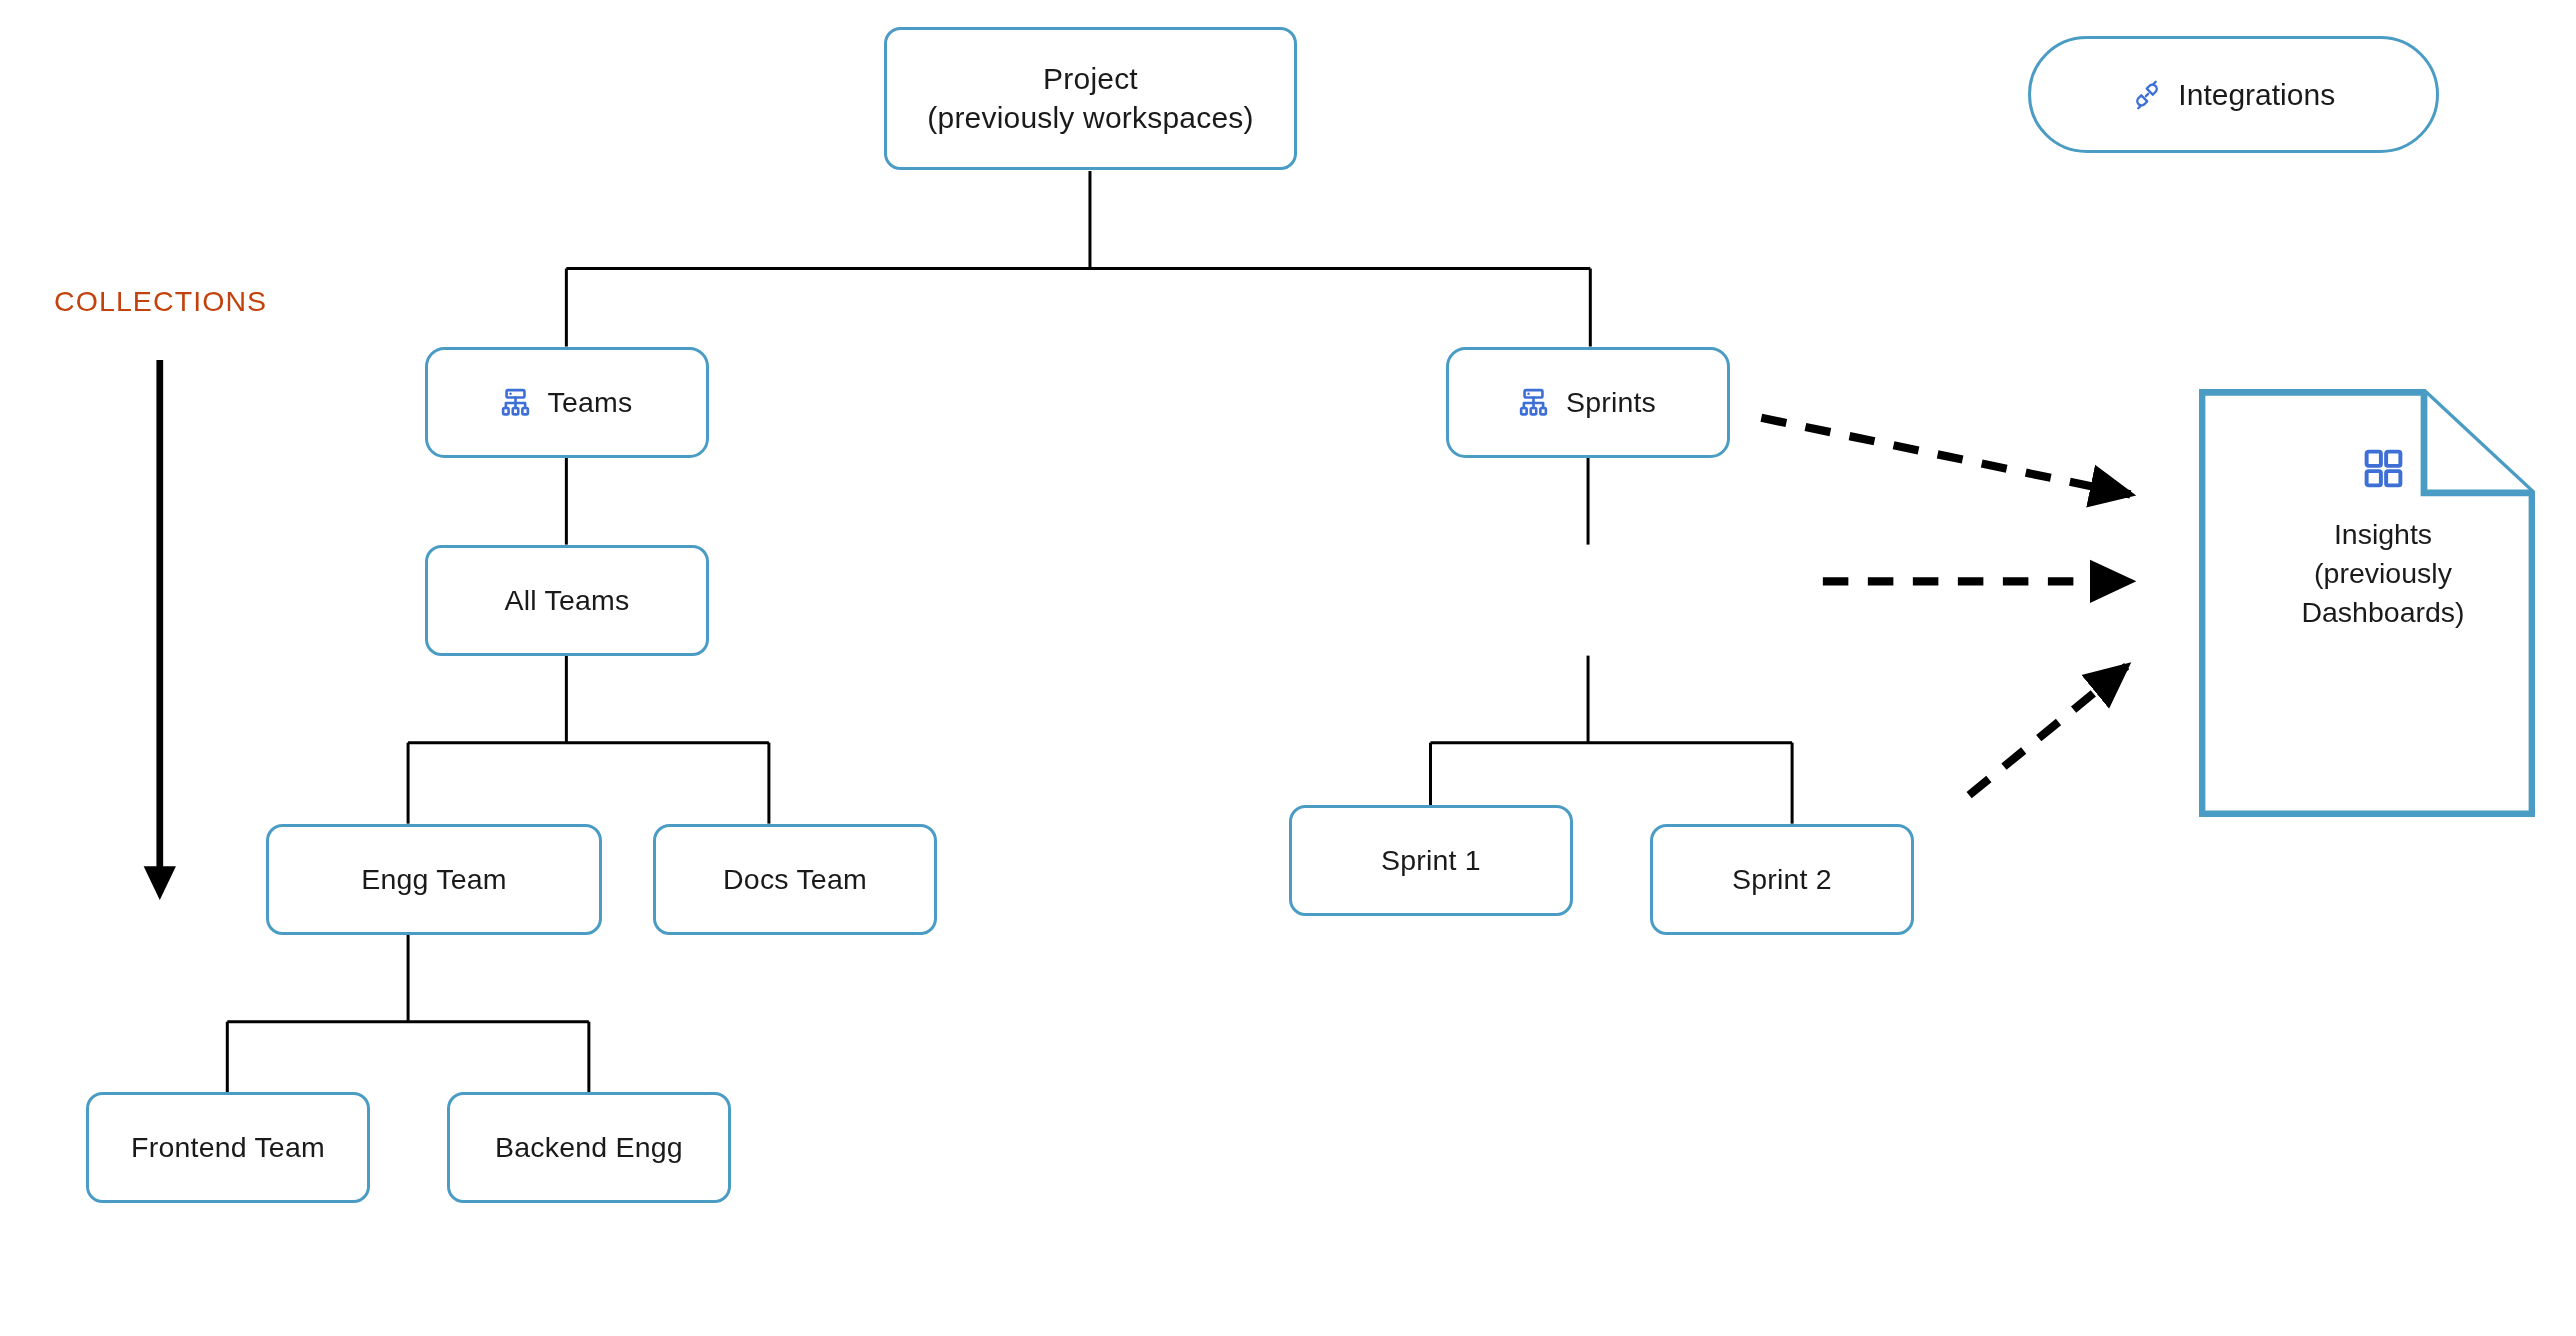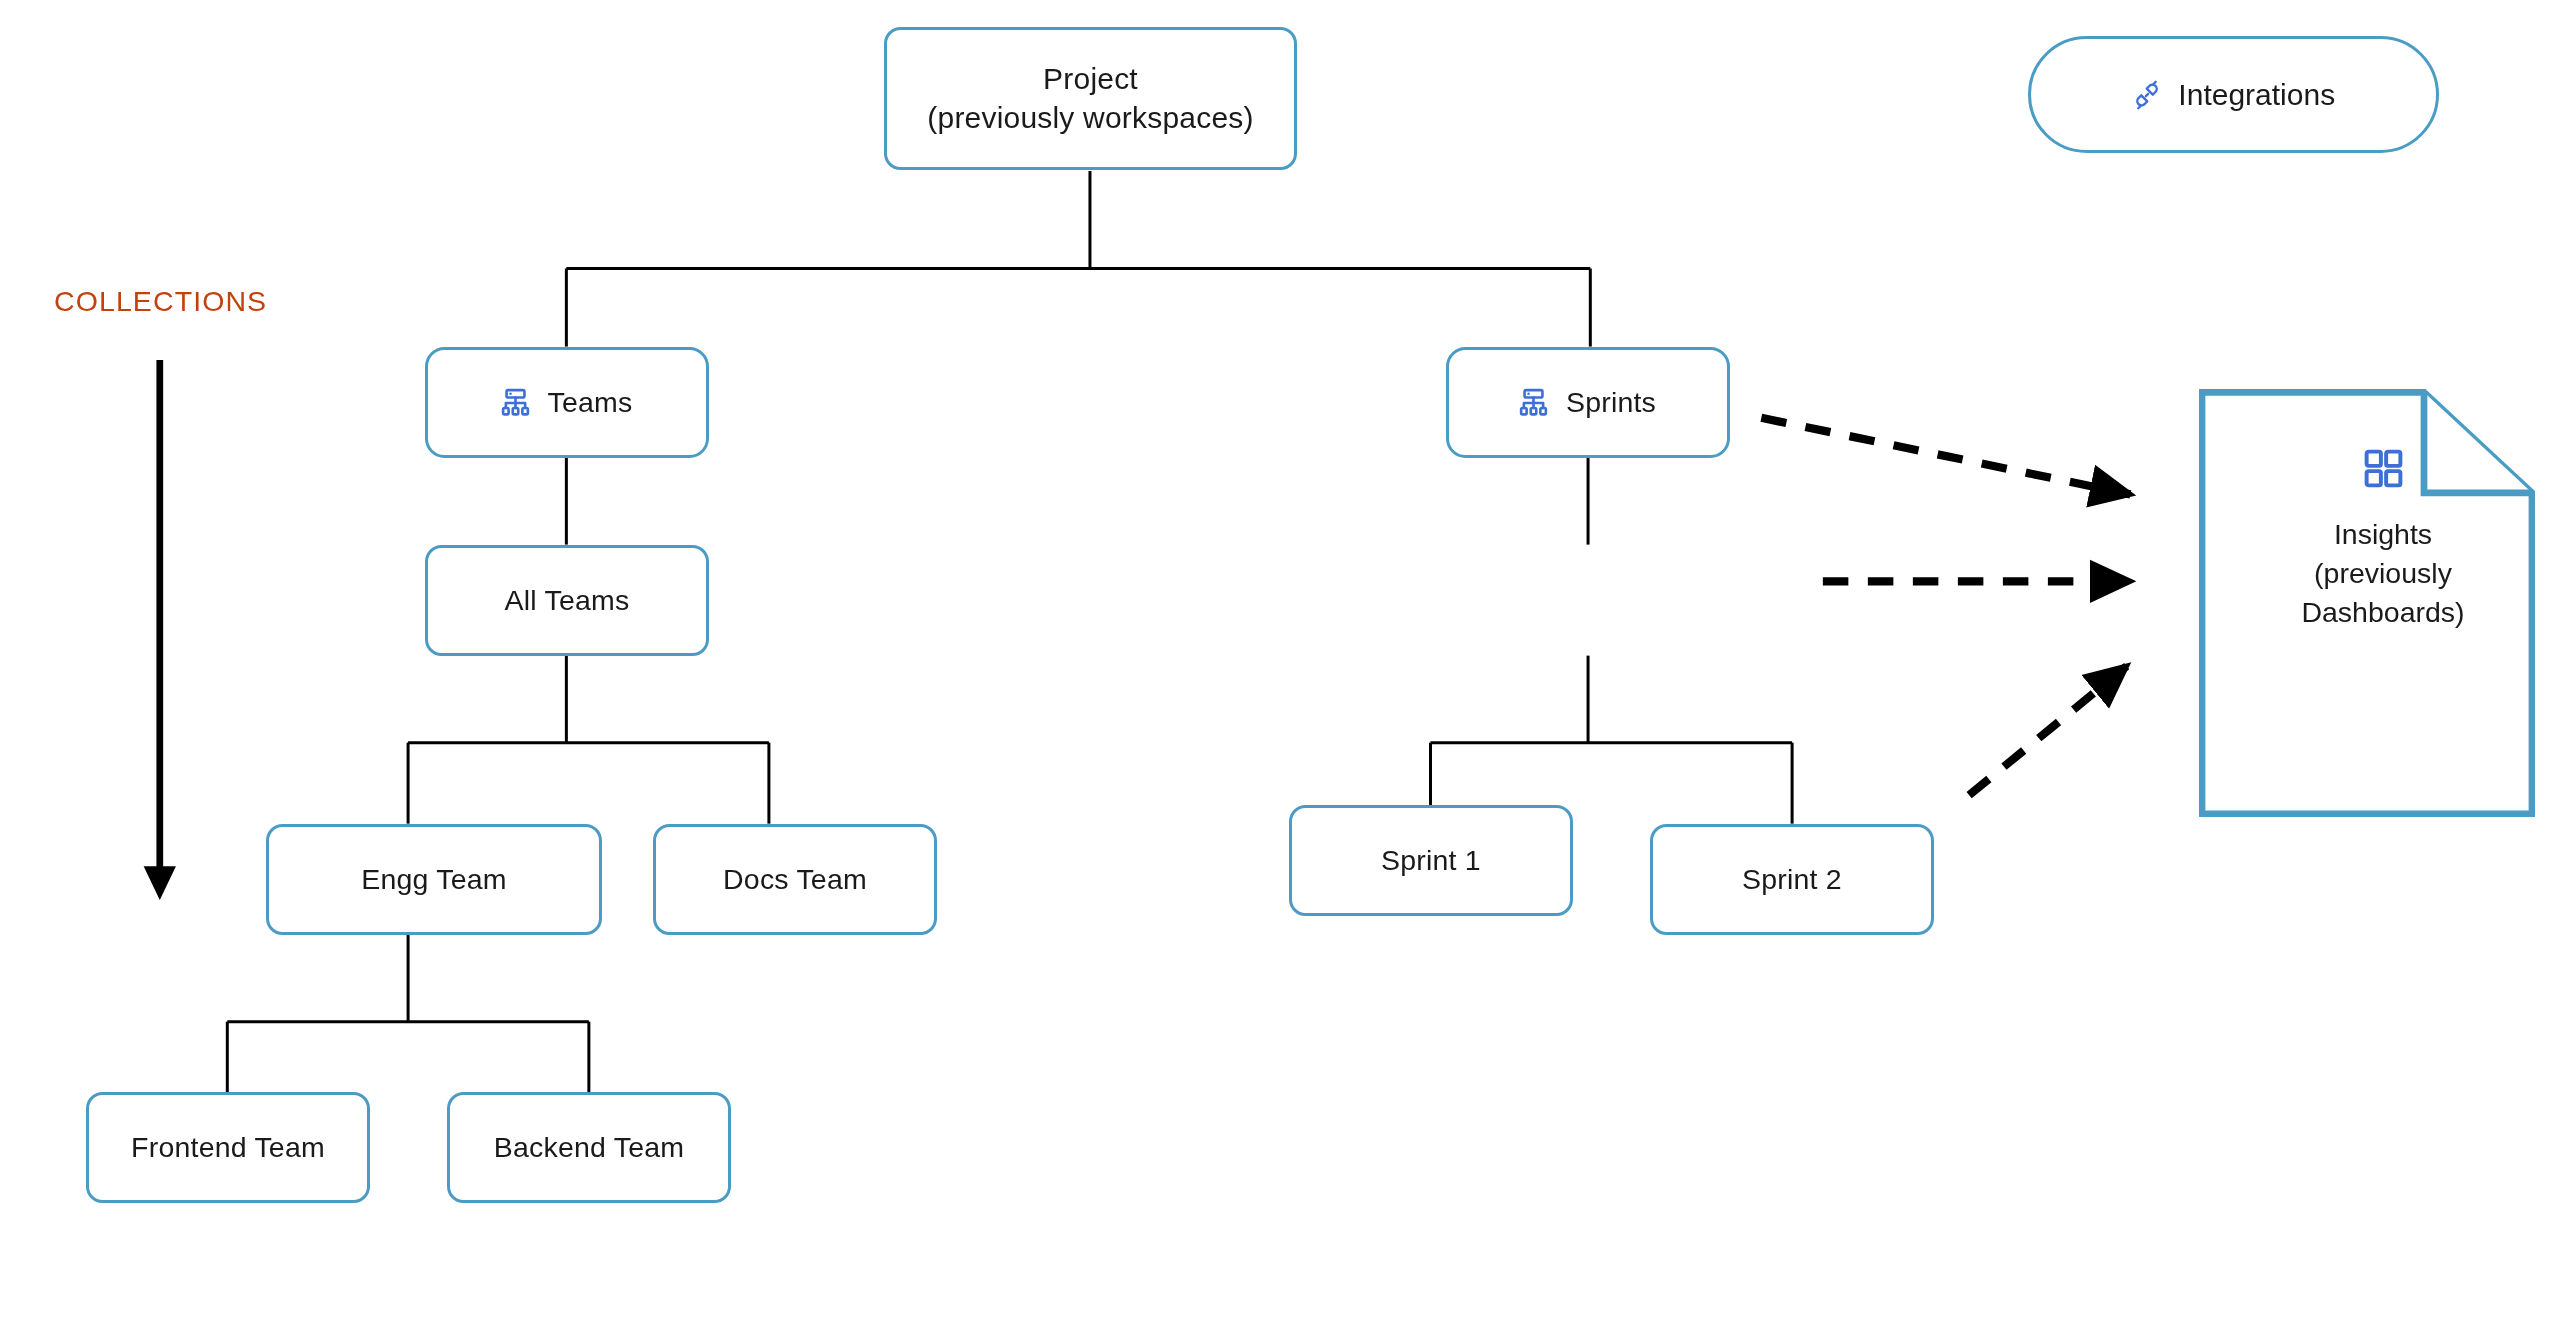--- a/index.html
+++ b/index.html
@@ -45,21 +45,21 @@
   .node .label { white-space: pre-line; }
 
   .node-project   { left: 884px; top: 27px;   width: 413px;  height: 143px; font-size: 30px; }
   .node-teams     { left: 425px;  top: 347px;  width: 284px;  height: 111px; border-radius: 19.5px; }
   .node-sprints   { left: 1446px; top: 347px;  width: 284px;  height: 111px; border-radius: 19.5px; }
   .node-allteams  { left: 425px;  top: 545px;  width: 284px;  height: 111px; }
   .node-allsprints{ left: 1446px; top: 545px;  width: 284px;  height: 111px; }
   .node-engg      { left: 266px;  top: 824px; width: 336px;  height: 111px; }
   .node-docs      { left: 627px;  top: 824px; width: 284px;  height: 111px; margin-left: 26px; }
   .node-sprint1   { left: 1289px; top: 805px; width: 284px;  height: 111px; }
-  .node-sprint2   { left: 1650px; top: 824px; width: 284px;  height: 111px; }
+  .node-sprint2   { left: 1650px; top: 824px; width: 264px;  height: 111px; }
   .node-frontend  { left: 86px;  top: 1092px; width: 284px;  height: 111px; }
   .node-backend   { left: 447px;  top: 1092px; width: 284px;  height: 111px; }
 
   
   .node.with-icon { gap: 16px; }
   .node.with-icon .label { margin-right: 3px; }
 
   
   .pill {
     position: absolute;
@@ -227,21 +227,21 @@
 
   <div class="node node-sprint2">
     <span class="label">Sprint 2</span>
   </div>
 
   <div class="node node-frontend">
     <span class="label">Frontend Team</span>
   </div>
 
   <div class="node node-backend">
-    <span class="label">Backend Team</span>
+    <span class="label">Backend Engg</span>
   </div>
 
   <div class="pill">
     <span class="icon">
       <svg width="30" height="30" viewBox="0 0 24 24" fill="none" stroke="#3D6FD6" stroke-width="1.9" stroke-linecap="round" stroke-linejoin="round">
         <path d="M14.1 4.6 a3.4 3.4 0 0 1 4.8 4.8 l-2.3 2.3 -4.8 -4.8 z"></path>
         <path d="M9.9 19.4 a3.4 3.4 0 0 1 -4.8 -4.8 l2.3 -2.3 4.8 4.8 z"></path>
         <path d="M11.1 12.9 L12.9 11.1"></path>
         <path d="M17.3 3.1 L19 1.4"></path>
         <path d="M5 22.6 L6.7 20.9"></path>

